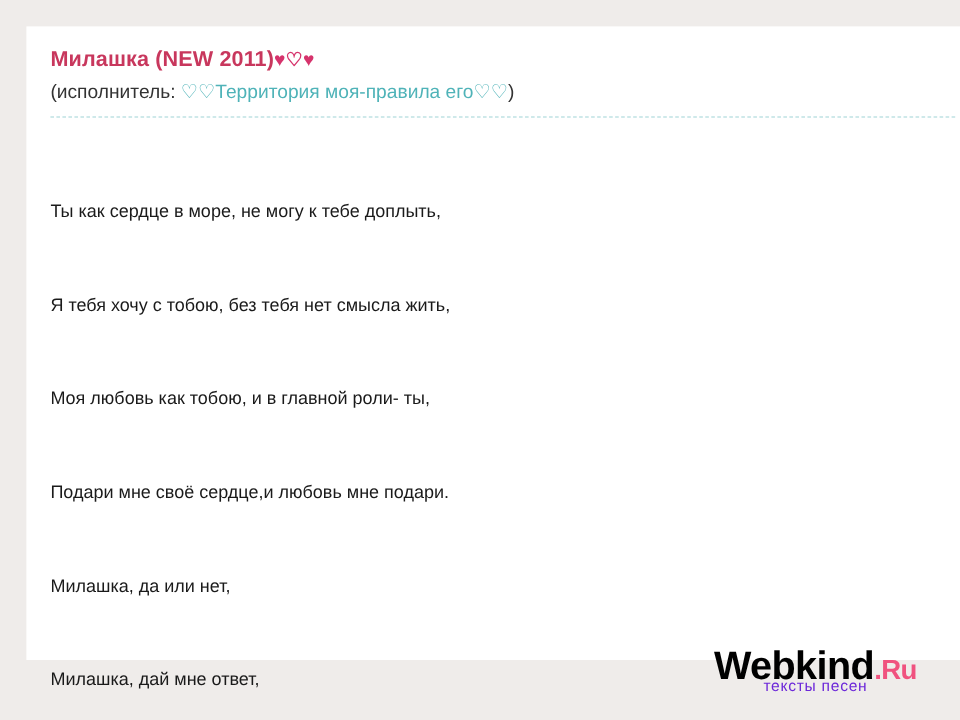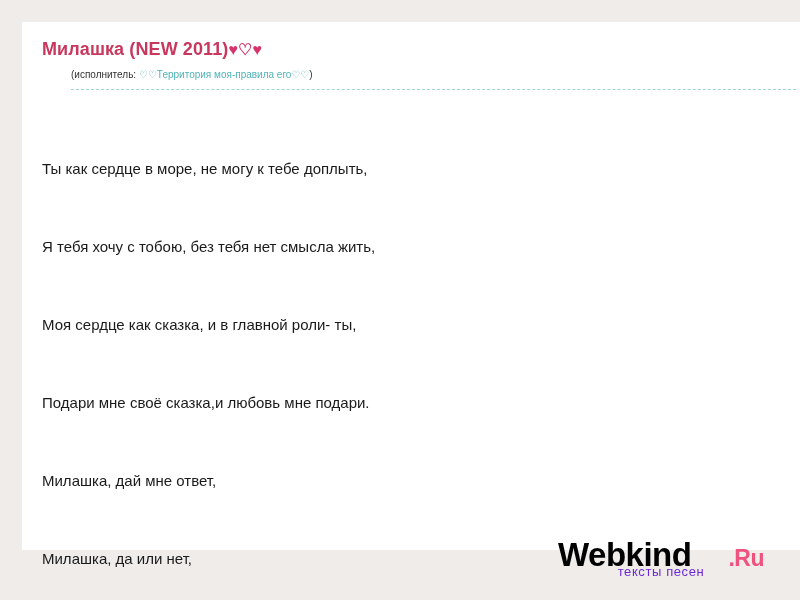--- a/index.html
+++ b/index.html
@@ -47,27 +47,26 @@
     line-height: 1.25;
     margin: 0;
     letter-spacing: 0.1px;
   }
   .song-title .heart-filled {
     color: #d6336c;
     font-size: 16px;
   }
 
   .artist-line {
-    font-size: 10px;
+    font-size: 16px;
     color: #333333;
     margin-top: 7px;
     padding-bottom: 8px;
     border-bottom: 1px dashed #9fd3d6;
     line-height: 1.3;
-    margin-left: 29px;
   }
   .artist-link {
     color: #4fb3b8;
     text-decoration: none;
   }
 
   .lyrics {
     padding: 14px 20px 0 20px;
     font-size: 15px;
     color: #1a1a1a;
@@ -91,21 +90,20 @@
     font-weight: bold;
     letter-spacing: -0.5px;
     white-space: nowrap;
   }
   .logo-web {
     color: #000000;
   }
   .logo-ru {
     color: #f0527f;
     font-size: 23px;
-    margin-left: 37px;
   }
   .logo-sub {
     color: #6d28d9;
     font-size: 13px;
     font-weight: normal;
     letter-spacing: 0.6px;
     margin-top: -6px;
   }
 </style>
 </head>
@@ -116,24 +114,24 @@
 
     <div class="song-header">
       <h1 class="song-title"><span>Милашка (NEW 2011)</span><span class="heart-filled">♥♡♥</span></h1>
 
       <div class="artist-line"><span>(исполнитель: </span><a class="artist-link" href="#">♡♡Территория моя-правила его♡♡</a><span>)</span></div>
     </div>
 
     <div class="lyrics">
       <div class="lyric-line">Ты как сердце в море, не могу к тебе доплыть,</div>
       <div class="lyric-line">Я тебя хочу с тобою, без тебя нет смысла жить,</div>
-      <div class="lyric-line">Моя сердце как сказка, и в главной роли- ты,</div>
-      <div class="lyric-line">Подари мне своё сказка,и любовь мне подари.</div>
+      <div class="lyric-line">Моя любовь как тобою, и в главной роли- ты,</div>
+      <div class="lyric-line">Подари мне своё сердце,и любовь мне подари.</div>
+      <div class="lyric-line">Милашка, да или нет,</div>
       <div class="lyric-line">Милашка, дай мне ответ,</div>
-      <div class="lyric-line">Милашка, да или нет,</div>
       
       
       
       
       
       
       
       
       
       

